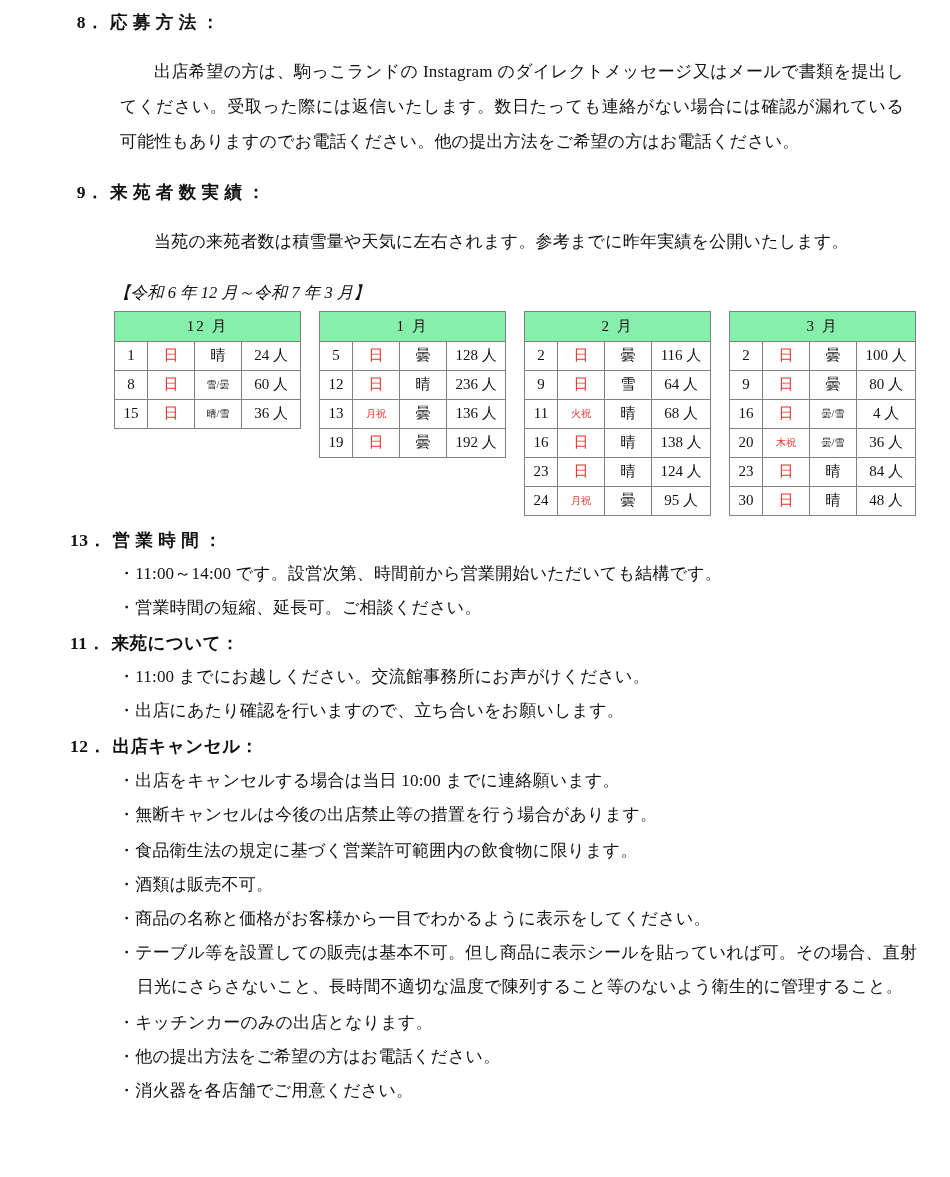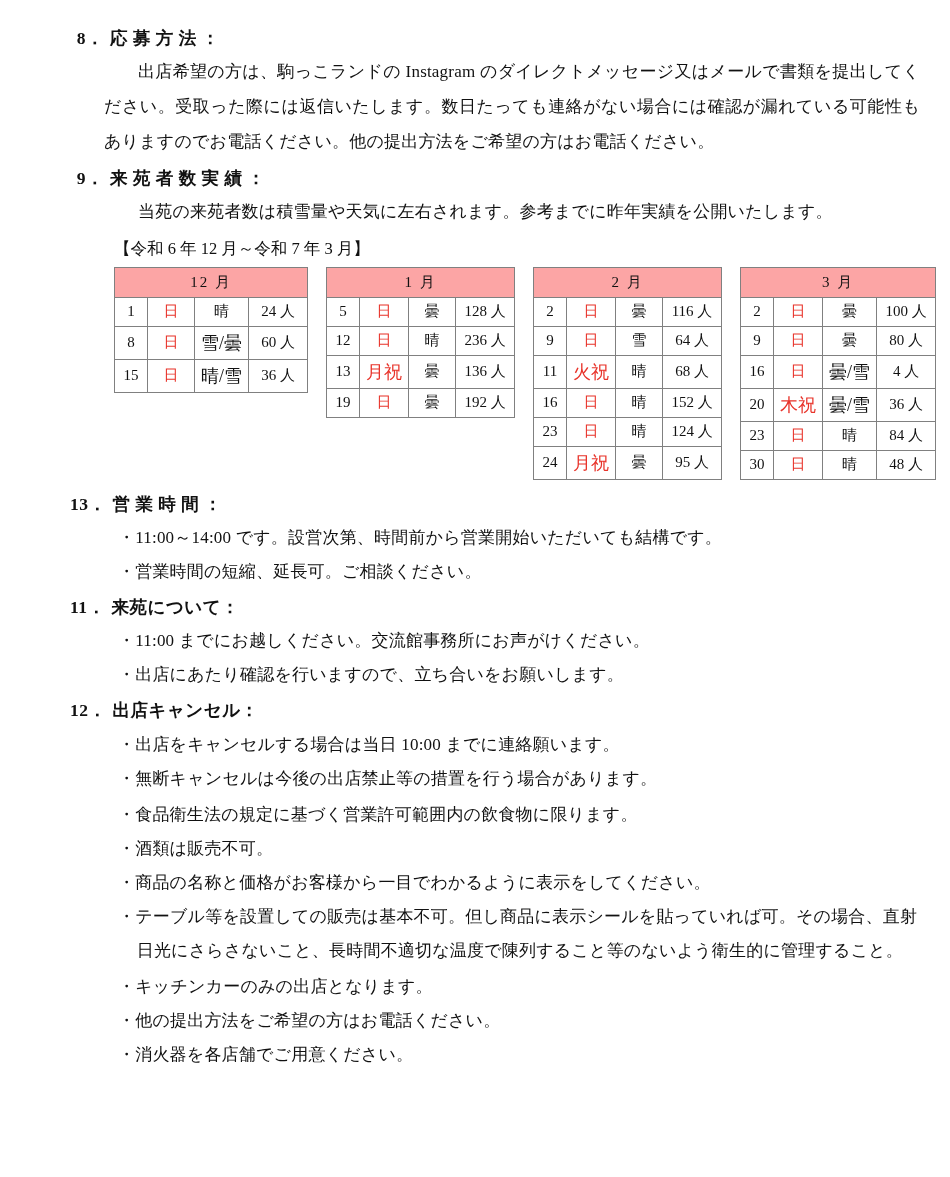--- a/index.html
+++ b/index.html
@@ -10,21 +10,21 @@
   body {
     width: 950px;
     height: 1177px;
     font-family: "Liberation Serif", "DejaVu Serif", serif;
     color: #111111;
     font-size: 17px;
     position: relative;
     overflow: hidden;
   }
   .page {
-    padding: 22px 30px 0 70px;
+    padding: 6px 30px 0 70px;
     box-sizing: border-box;
     width: 950px;
   }
   .sec {
     margin: 0 0 2px 0;
   }
   .sec-head {
     font-weight: bold;
     font-size: 17.5px;
     letter-spacing: 0.5px;
@@ -33,74 +33,75 @@
   }
   .sec-head .num {
     display: inline-block;
     min-width: 34px;
     text-align: right;
     margin-right: 6px;
   }
   .para {
     line-height: 2.05;
     text-indent: 2em;
-    margin: 0;
+    margin: 16px;
     padding-left: 34px;
     text-align: justify;
     letter-spacing: 0.2px;
   }
   .bullet {
     line-height: 2.0;
     margin: 0;
     padding-left: 48px;
     letter-spacing: 0.2px;
   }
   .bullet .cont {
     display: block;
     padding-left: 1.1em;
     text-indent: 0;
   }
   .caption {
     padding-left: 44px;
     line-height: 2.0;
     margin: 2px 0 2px 0;
     font-size: 16.5px;
+    font-style: italic;
   }
   .tables {
     display: flex;
     gap: 18px;
     padding-left: 44px;
     align-items: flex-start;
     margin-bottom: 8px;
   }
   table.month {
     border-collapse: collapse;
     font-size: 15px;
     font-family: "Liberation Serif", "DejaVu Serif", serif;
   }
   table.month th {
     border: 1px solid #808080;
-    background: #fca5a5;
+    background: #86efac;
     font-weight: normal;
     padding: 5px 0;
     letter-spacing: 2px;
   }
   table.month td {
     border: 1px solid #808080;
     padding: 4px 6px;
     text-align: center;
     white-space: nowrap;
     height: 20px;
   }
   td.c-day { min-width: 20px; text-align: center; }
   td.c-wd { min-width: 34px; }
   td.c-we { min-width: 34px; }
   td.c-cnt { min-width: 46px; text-align: right; padding-right: 8px;}
   .red { color: #e8332a; }
-  .small { font-size: 18px; }
+  .small { font-size: 10px; }
 </style>
 </head>
 <body>
 
 <div class="page">
 
   <div class="sec">
     <div class="sec-head">
       <span class="num">8．</span><span>応 募 方 法 ：</span>
     </div>
@@ -194,21 +195,21 @@
         <tr>
           <td class="c-day">11</td>
           <td class="c-wd red small">火祝</td>
           <td class="c-we">晴</td>
           <td class="c-cnt">68 人</td>
         </tr>
         <tr>
           <td class="c-day">16</td>
           <td class="c-wd red">日</td>
           <td class="c-we">晴</td>
-          <td class="c-cnt">152 人</td>
+          <td class="c-cnt">138 人</td>
         </tr>
         <tr>
           <td class="c-day">23</td>
           <td class="c-wd red">日</td>
           <td class="c-we">晴</td>
           <td class="c-cnt">124 人</td>
         </tr>
         <tr>
           <td class="c-day">24</td>
           <td class="c-wd red small">月祝</td>

